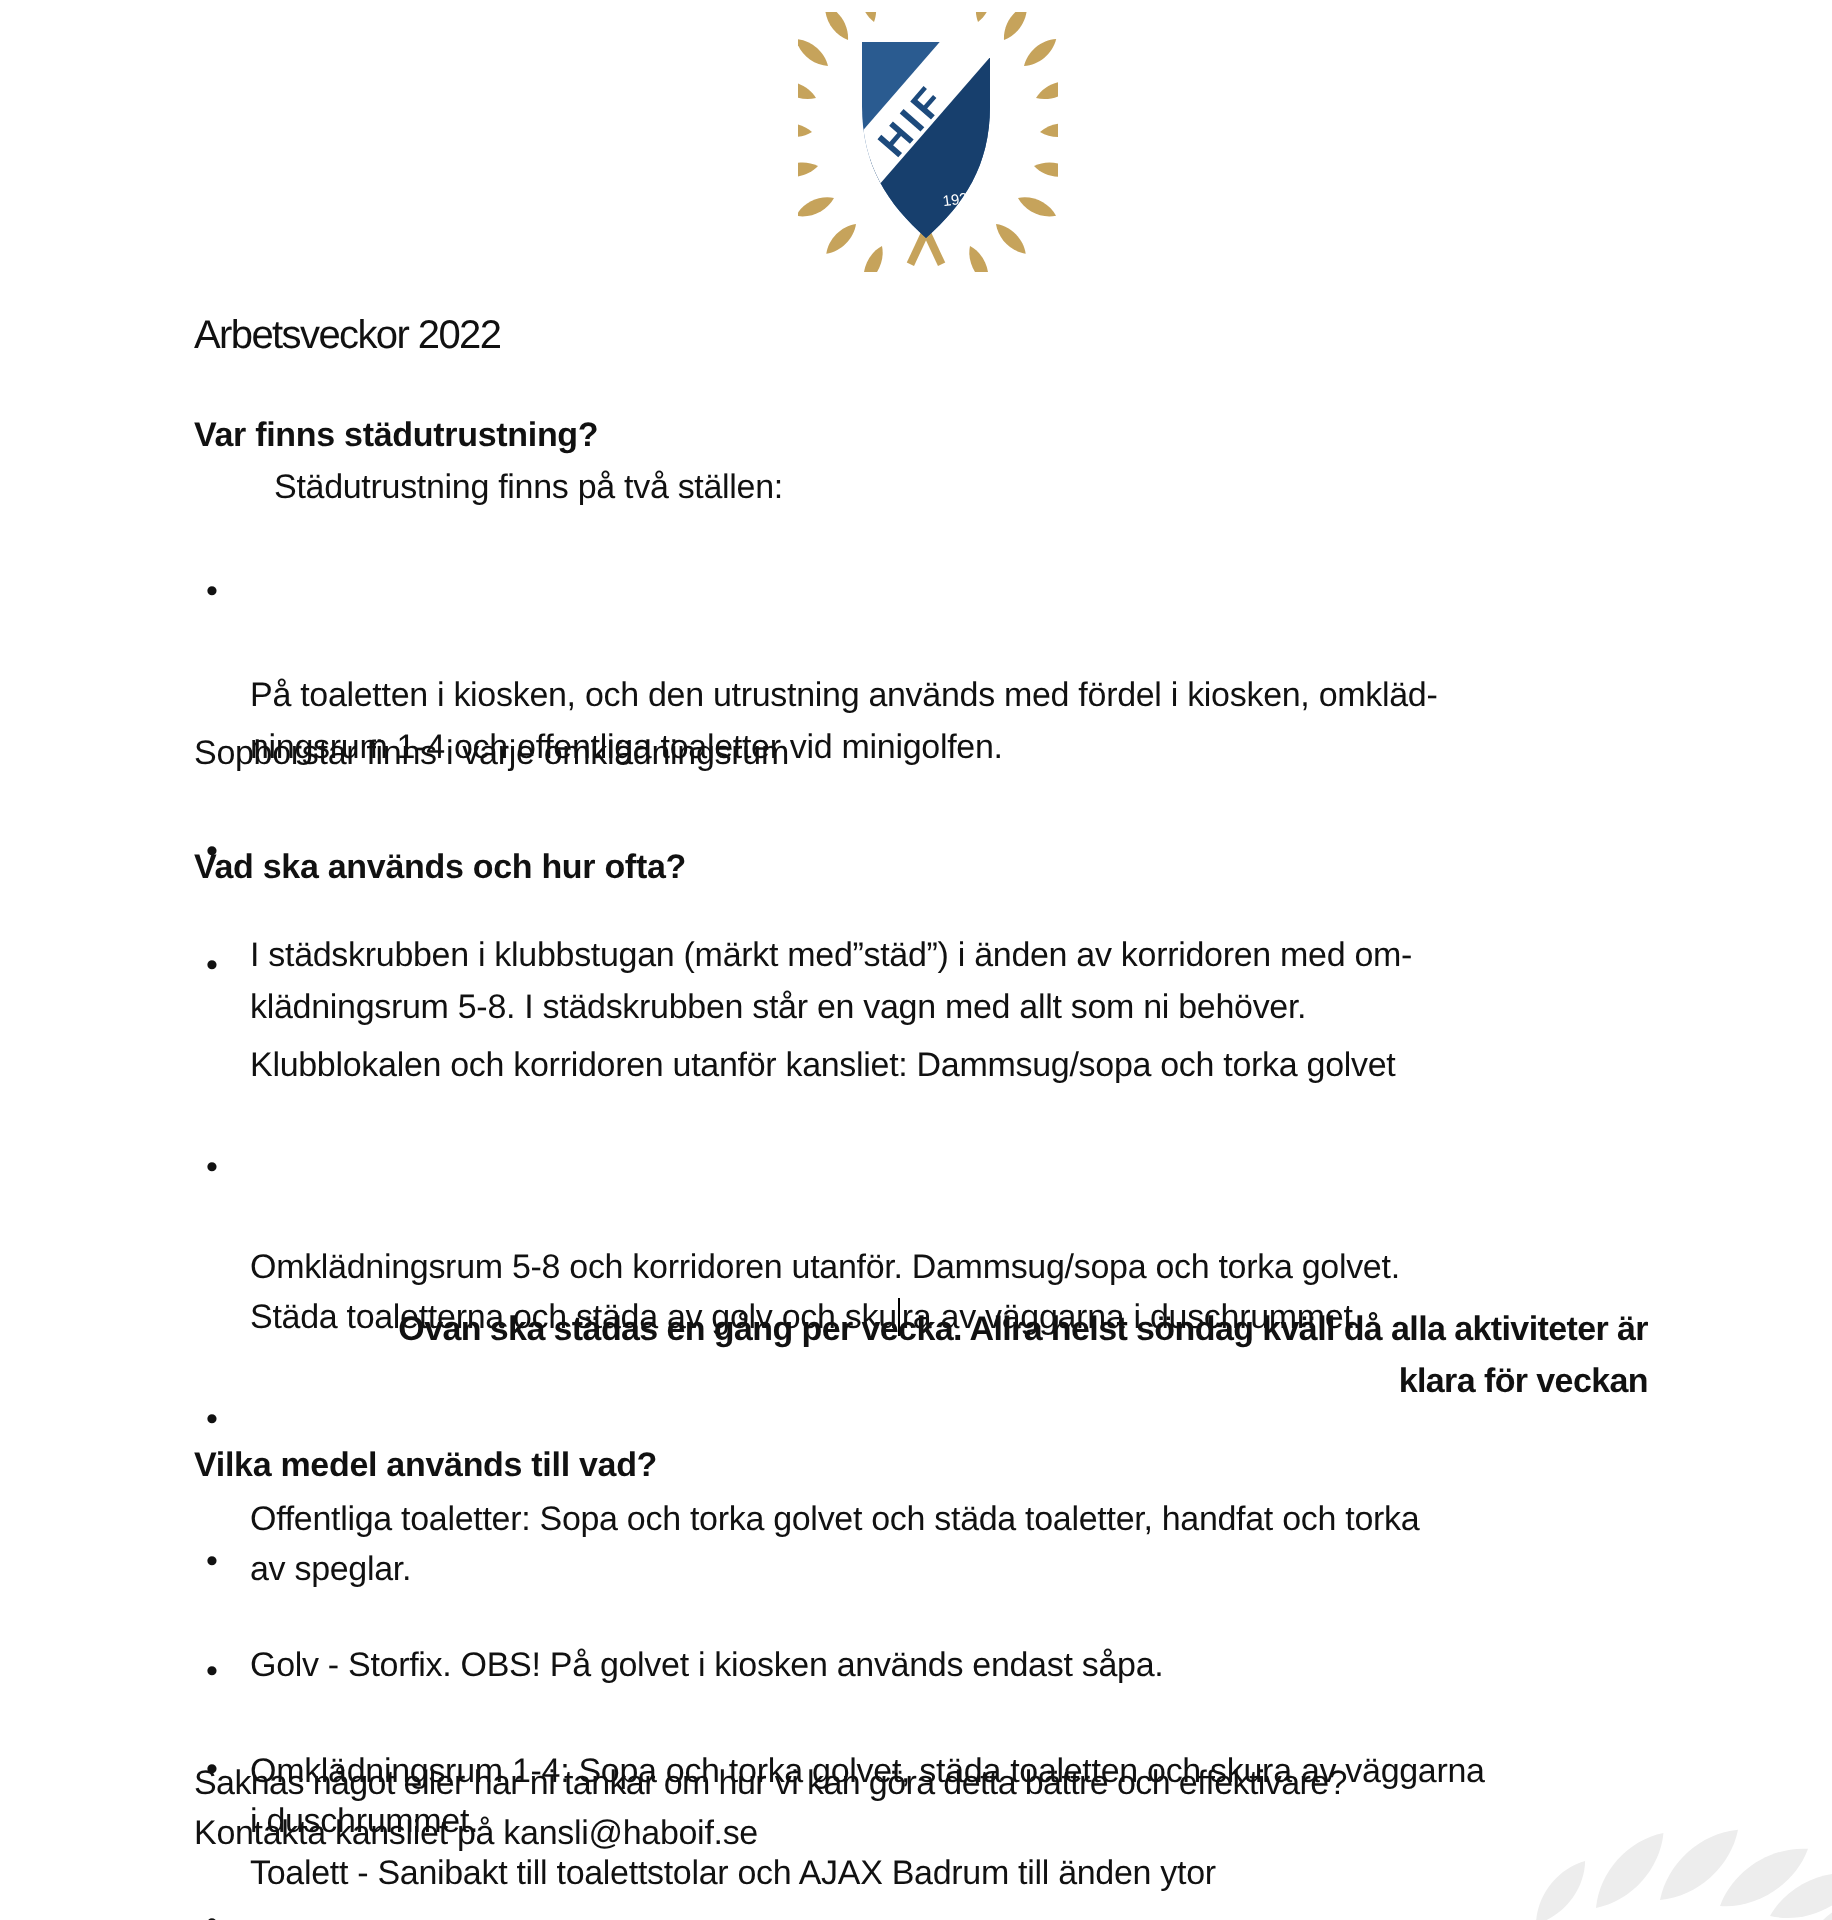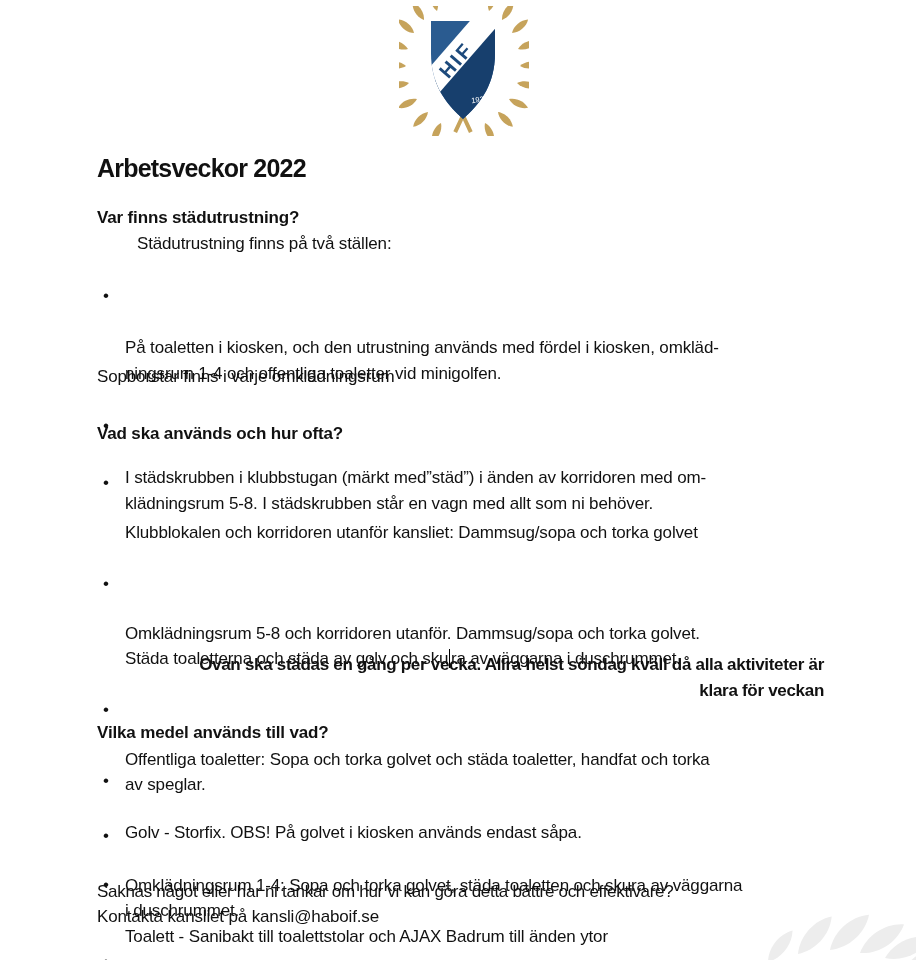--- a/index.html
+++ b/index.html
@@ -6,21 +6,21 @@
   body{width:916px;height:960px;position:relative;overflow:hidden;
        font-family:"Liberation Sans",sans-serif;color:#111;}
   .page{position:absolute;inset:0;background:#ffffff;}
 
   
   .logo{position:absolute;left:399px;top:6px;width:130px;height:130px;}
 
   
   .blk{position:absolute;left:97px;width:727px;white-space:pre-line;
        font-size:17px;line-height:26px;letter-spacing:-0.15px;}
-  .title{top:150px;font-size:25px;line-height:36px;font-weight:bold;letter-spacing:-0.8px;}
+  .title{top:150px;font-size:20px;line-height:36px;font-weight:normal;letter-spacing:-0.8px;}
   .h{font-weight:bold;}
   .h-s1{top:205px;}
   .intro{top:231px;margin-left:40px;}
   .ul{list-style:none;margin:0;padding:0;}
   .ul-s1{top:257px;}
   .ul-s2{top:444px;}
   .ul-s2 li{line-height:25px;}
   .ul-s3{top:742px;}
   .note{top:364px;}
   .notice{top:652px;font-weight:bold;letter-spacing:-0.3px;text-align:right;}

